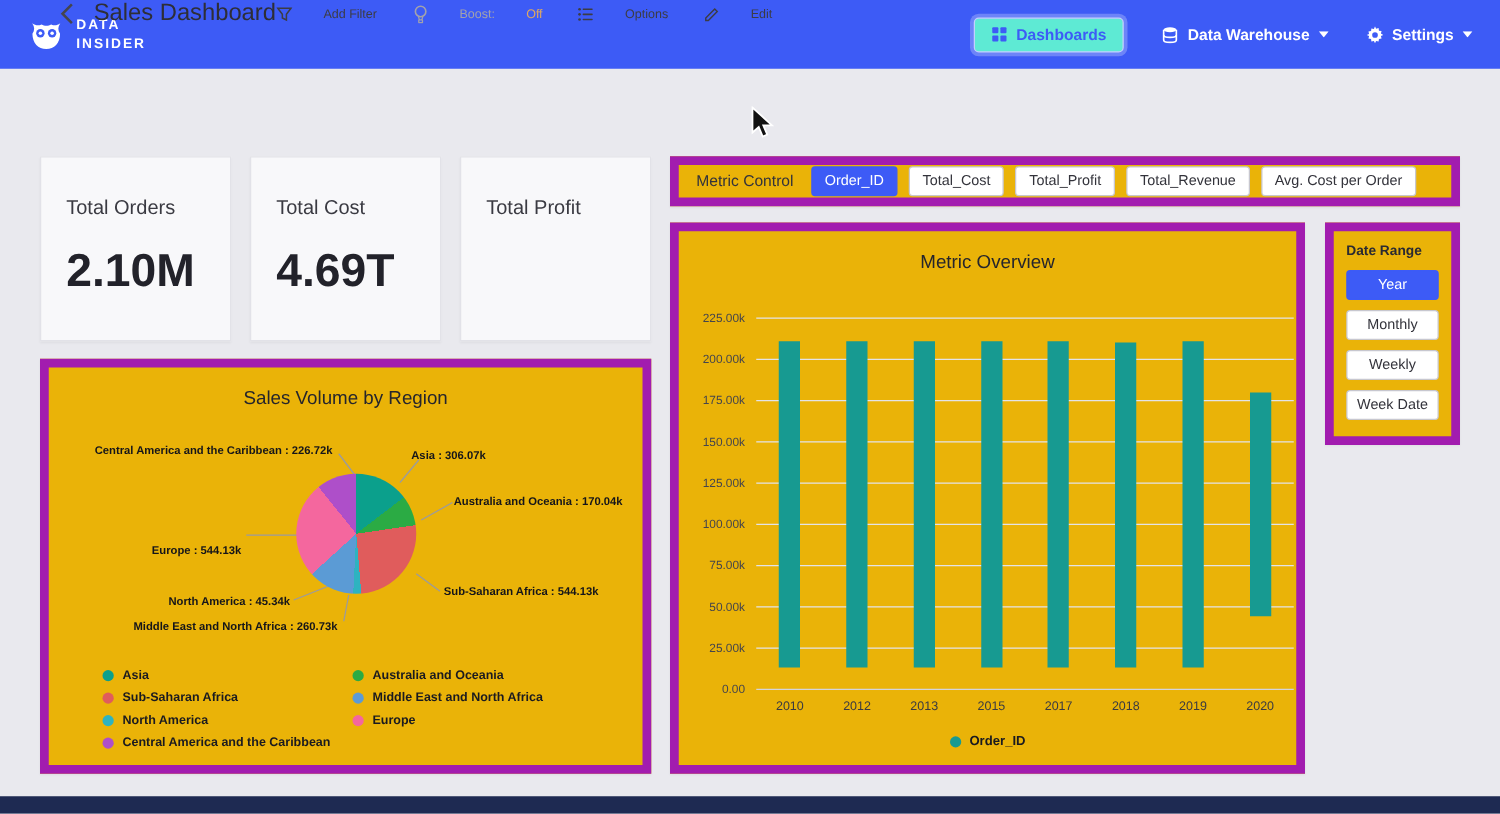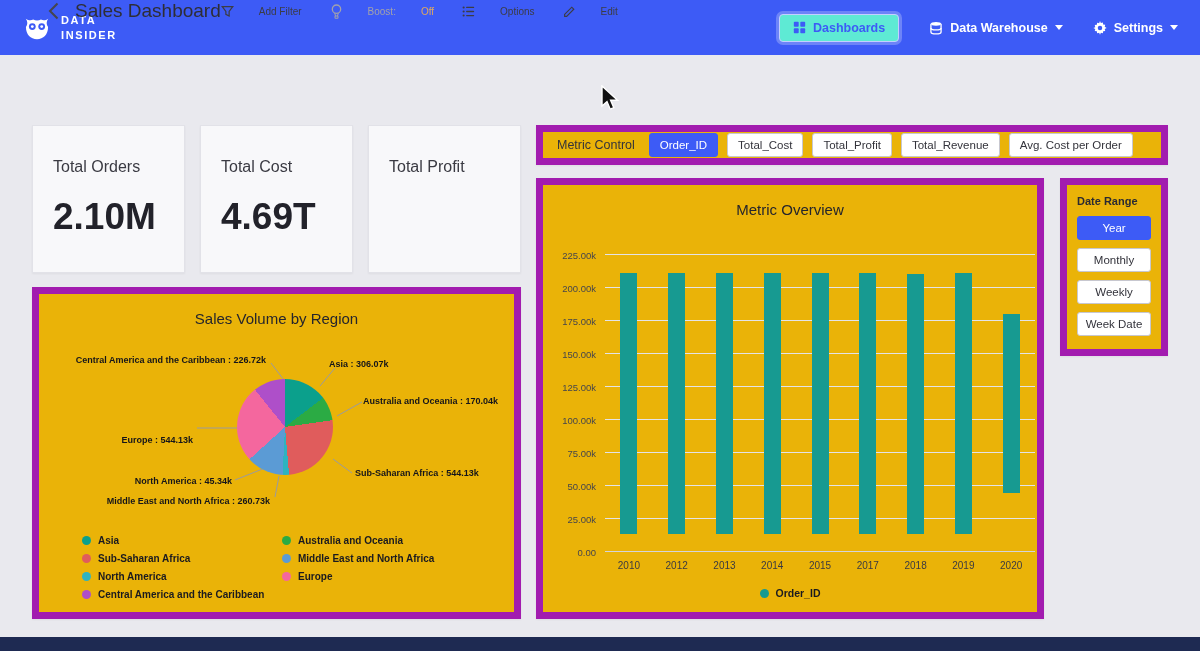--- a/index.html
+++ b/index.html
@@ -308,24 +308,20 @@
           </div>
           <div class="bar-col">
             <div class="bar" style="height: 261.5px; background: rgb(23, 154, 145);"></div>
             <div class="xtick">2012</div>
           </div>
           <div class="bar-col">
             <div class="bar" style="height: 260.6px; background: rgb(23, 154, 145);"></div>
             <div class="xtick">2013</div>
           </div>
           <div class="bar-col">
-            <div class="bar" style="height: 260.2px; background: rgb(23, 154, 145);"></div>
-            <div class="xtick">2014</div>
-          </div>
-          <div class="bar-col">
             <div class="bar" style="height: 261px; background: rgb(23, 154, 145);"></div>
             <div class="xtick">2015</div>
           </div>
           <div class="bar-col">
             <div class="bar" style="height: 260.4px; background: rgb(23, 154, 145);"></div>
             <div class="xtick">2017</div>
           </div>
           <div class="bar-col">
             <div class="bar" style="height: 260px; background: rgb(23, 154, 145);"></div>
             <div class="xtick">2018</div>

